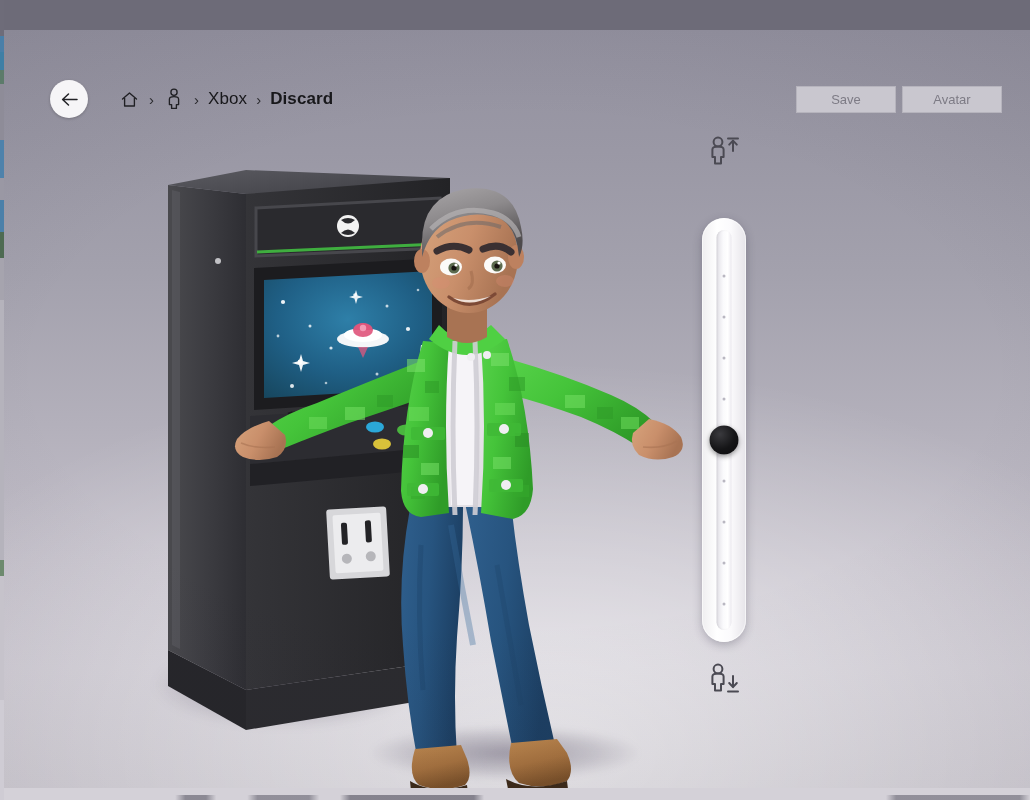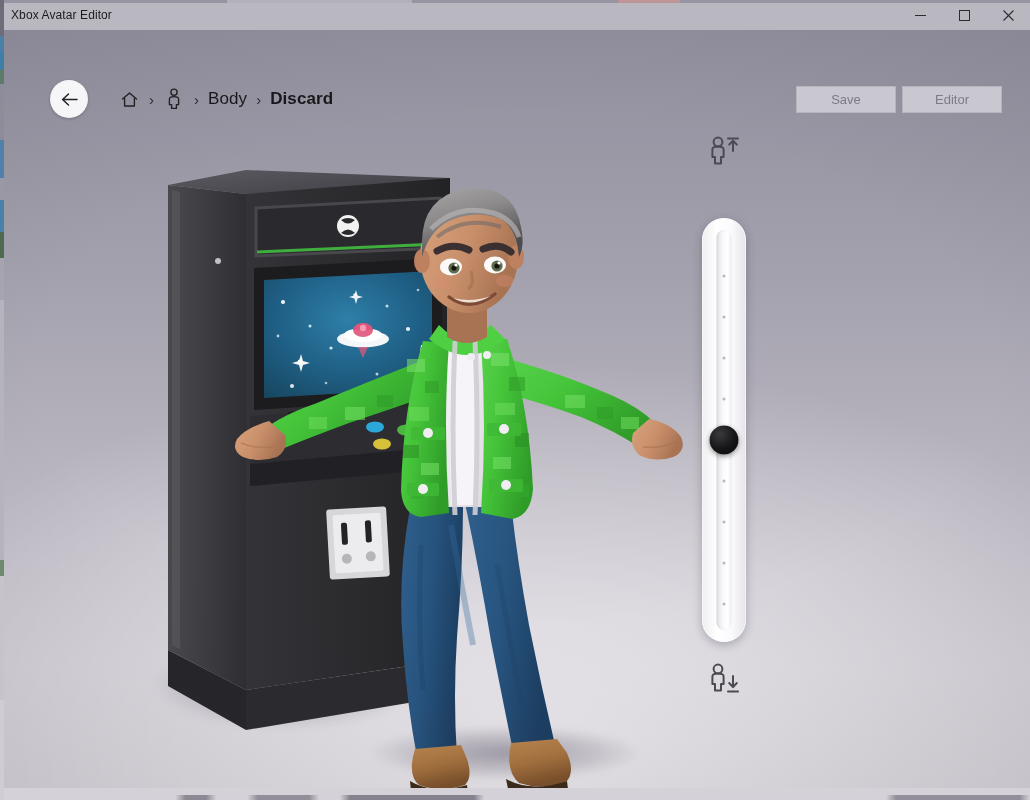--- a/index.html
+++ b/index.html
@@ -222,41 +222,20 @@
       rgba(90,88,100,0) 100%);
   }
 </style>
 </head>
 <body>
 
 <div id="app">
 
   <div class="bg-sliver"></div>
 
-  <div class="titlebar">
-    <div class="titlebar-edge"></div>
-    <div class="title-text">Xbox Avatar Editor</div>
-    <div class="win-controls">
-      <div class="win-btn">
-        <svg width="11" height="11" viewBox="0 0 11 11">
-          <rect x="0" y="5" width="11" height="1" fill="#2b2b30"></rect>
-        </svg>
-      </div>
-      <div class="win-btn">
-        <svg width="11" height="11" viewBox="0 0 11 11">
-          <rect x="0.5" y="0.5" width="10" height="10" fill="none" stroke="#2b2b30" stroke-width="1"></rect>
-        </svg>
-      </div>
-      <div class="win-btn">
-        <svg width="11" height="11" viewBox="0 0 11 11">
-          <path d="M0.5 0.5 L10.5 10.5 M10.5 0.5 L0.5 10.5" stroke="#2b2b30" stroke-width="1.1" fill="none"></path>
-        </svg>
-      </div>
-    </div>
-  </div>
 
   <div class="scene">
 
     <div class="cab-shadow"></div>
     <div class="floor-shadow"></div>
 
     <div class="cabinet">
       <svg width="310" height="600" viewBox="0 0 310 600">
         <defs>
           <linearGradient id="cabSide" x1="0" y1="0" x2="1" y2="0">
@@ -549,28 +528,28 @@
           </svg>
         </div>
         <span class="crumb-sep">›</span>
         <div class="crumb-icon">
           <svg width="16" height="22" viewBox="0 0 16 22">
             <circle cx="8" cy="4.2" r="3.1" fill="none" stroke="#202024" stroke-width="1.35"></circle>
             <path d="M3.4 11.2 Q3.4 8.6 8 8.6 Q12.6 8.6 12.6 11.2 L12.6 16.6 L10.4 16.6 L10.4 20.4 L5.6 20.4 L5.6 16.6 L3.4 16.6 Z" fill="none" stroke="#202024" stroke-width="1.35" stroke-linejoin="round"></path>
           </svg>
         </div>
         <span class="crumb-sep">›</span>
-        <span class="crumb-text">Body</span>
+        <span class="crumb-text">Xbox</span>
         <span class="crumb-sep">›</span>
         <span class="crumb-text active">Discard</span>
       </div>
 
       <div class="actions">
         <div class="act-btn">Save</div>
-        <div class="act-btn">Editor</div>
+        <div class="act-btn">Avatar</div>
       </div>
     </div>
 
     <div class="scene-vignette"></div>
   </div>
 
   <div class="bottom-strip">
     <div class="tb-bits"></div>
   </div>
 

